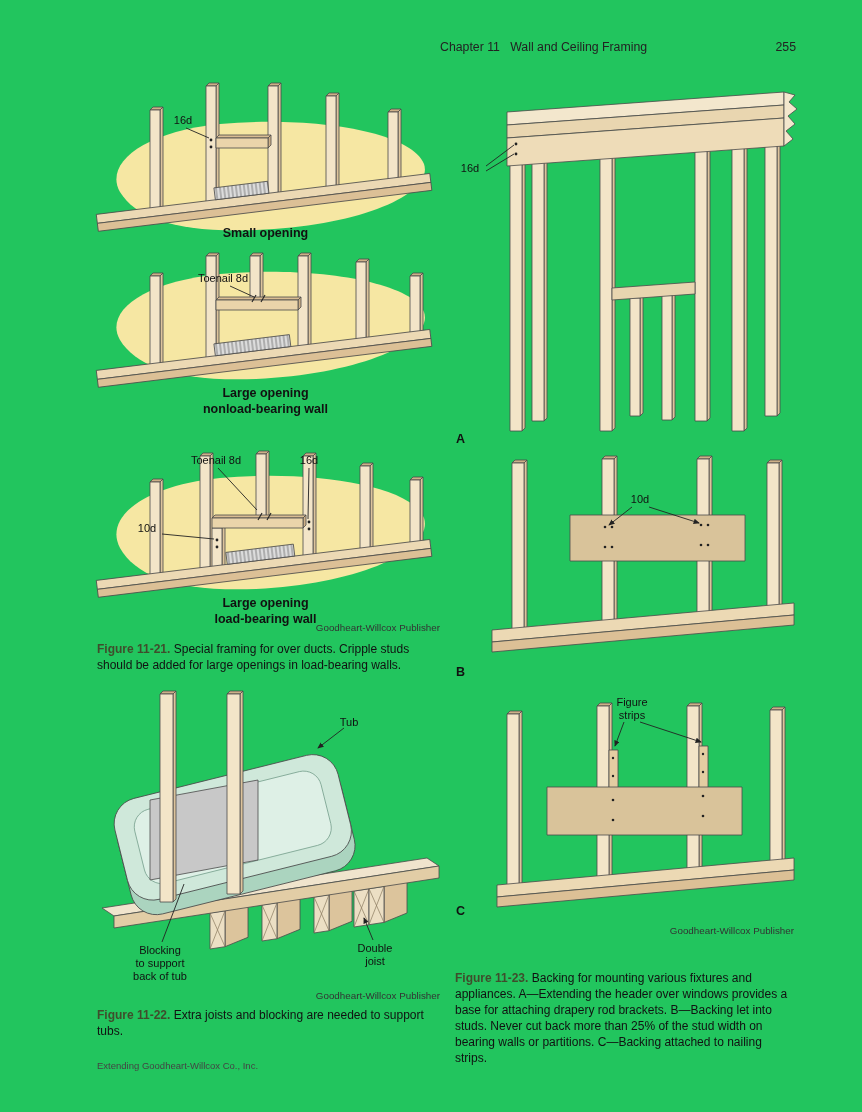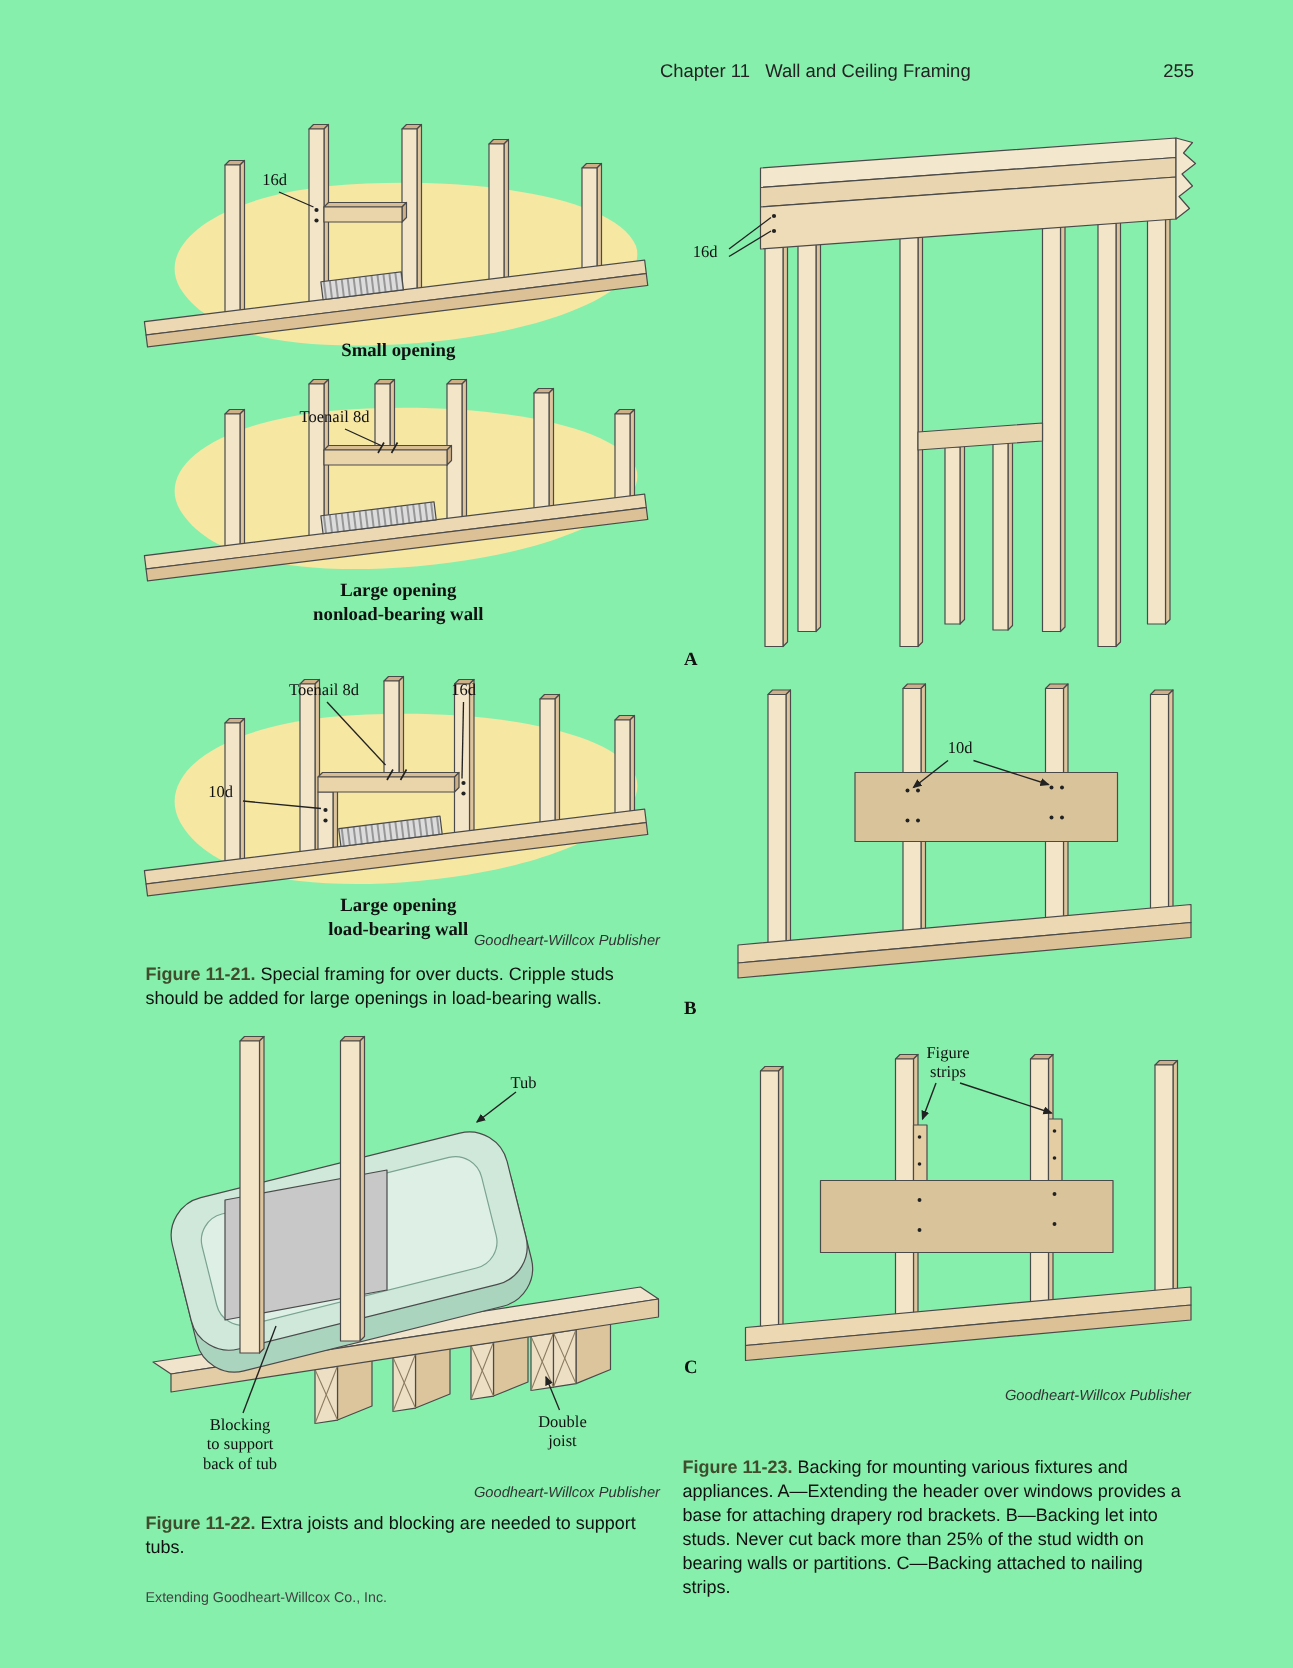--- a/index.html
+++ b/index.html
@@ -1,23 +1,23 @@
 <!DOCTYPE html>
 <html><head>
 <meta charset="utf-8">
 <style>
   html,body{margin:0;padding:0;background:#fff;}
-  .page{position:relative;width:862px;height:1112px;background:#86efac;font-family:"Liberation Sans",sans-serif;overflow:hidden;}
+  .page{position:relative;width:862px;height:1112px;background:#22c55e;font-family:"Liberation Sans",sans-serif;overflow:hidden;}
   .hdr{position:absolute;top:40px;left:440px;width:356px;display:flex;justify-content:space-between;font-size:12.3px;color:#222;}
   .hdr .ch{white-space:pre;}
-  .fig{position:absolute;font-family:Liberation Serif, serif;}
+  .fig{position:absolute;}
   .fig svg{display:block;}
   .lbl{position:absolute;font-size:11px;line-height:1.18;color:#111;text-align:center;white-space:pre-line;}
   .dcap{position:absolute;width:100%;text-align:center;font-weight:bold;font-size:12.5px;color:#111;line-height:1.25;white-space:pre-line;}
-  .credit{position:absolute;font-style:italic;font-size:9.8px;color:#333;text-align:right;}
+  .credit{position:absolute;font-size:9.8px;color:#333;text-align:right;}
   .cap{position:absolute;font-size:12px;line-height:1.34;color:#111;}
   .cap .fl{font-weight:bold;color:#3f4d2c;}
   .plet{position:absolute;font-weight:bold;font-size:12.5px;color:#111;}
   .footer{position:absolute;font-size:9.5px;color:#444;}
   .ol{stroke:#4a4a4a;stroke-width:0.8;stroke-linejoin:round;}
   .ld{stroke:#222;stroke-width:0.9;fill:none;}
   .tn{stroke:#222;stroke-width:1.1;fill:none;}
 </style>
 </head>
 <body>

